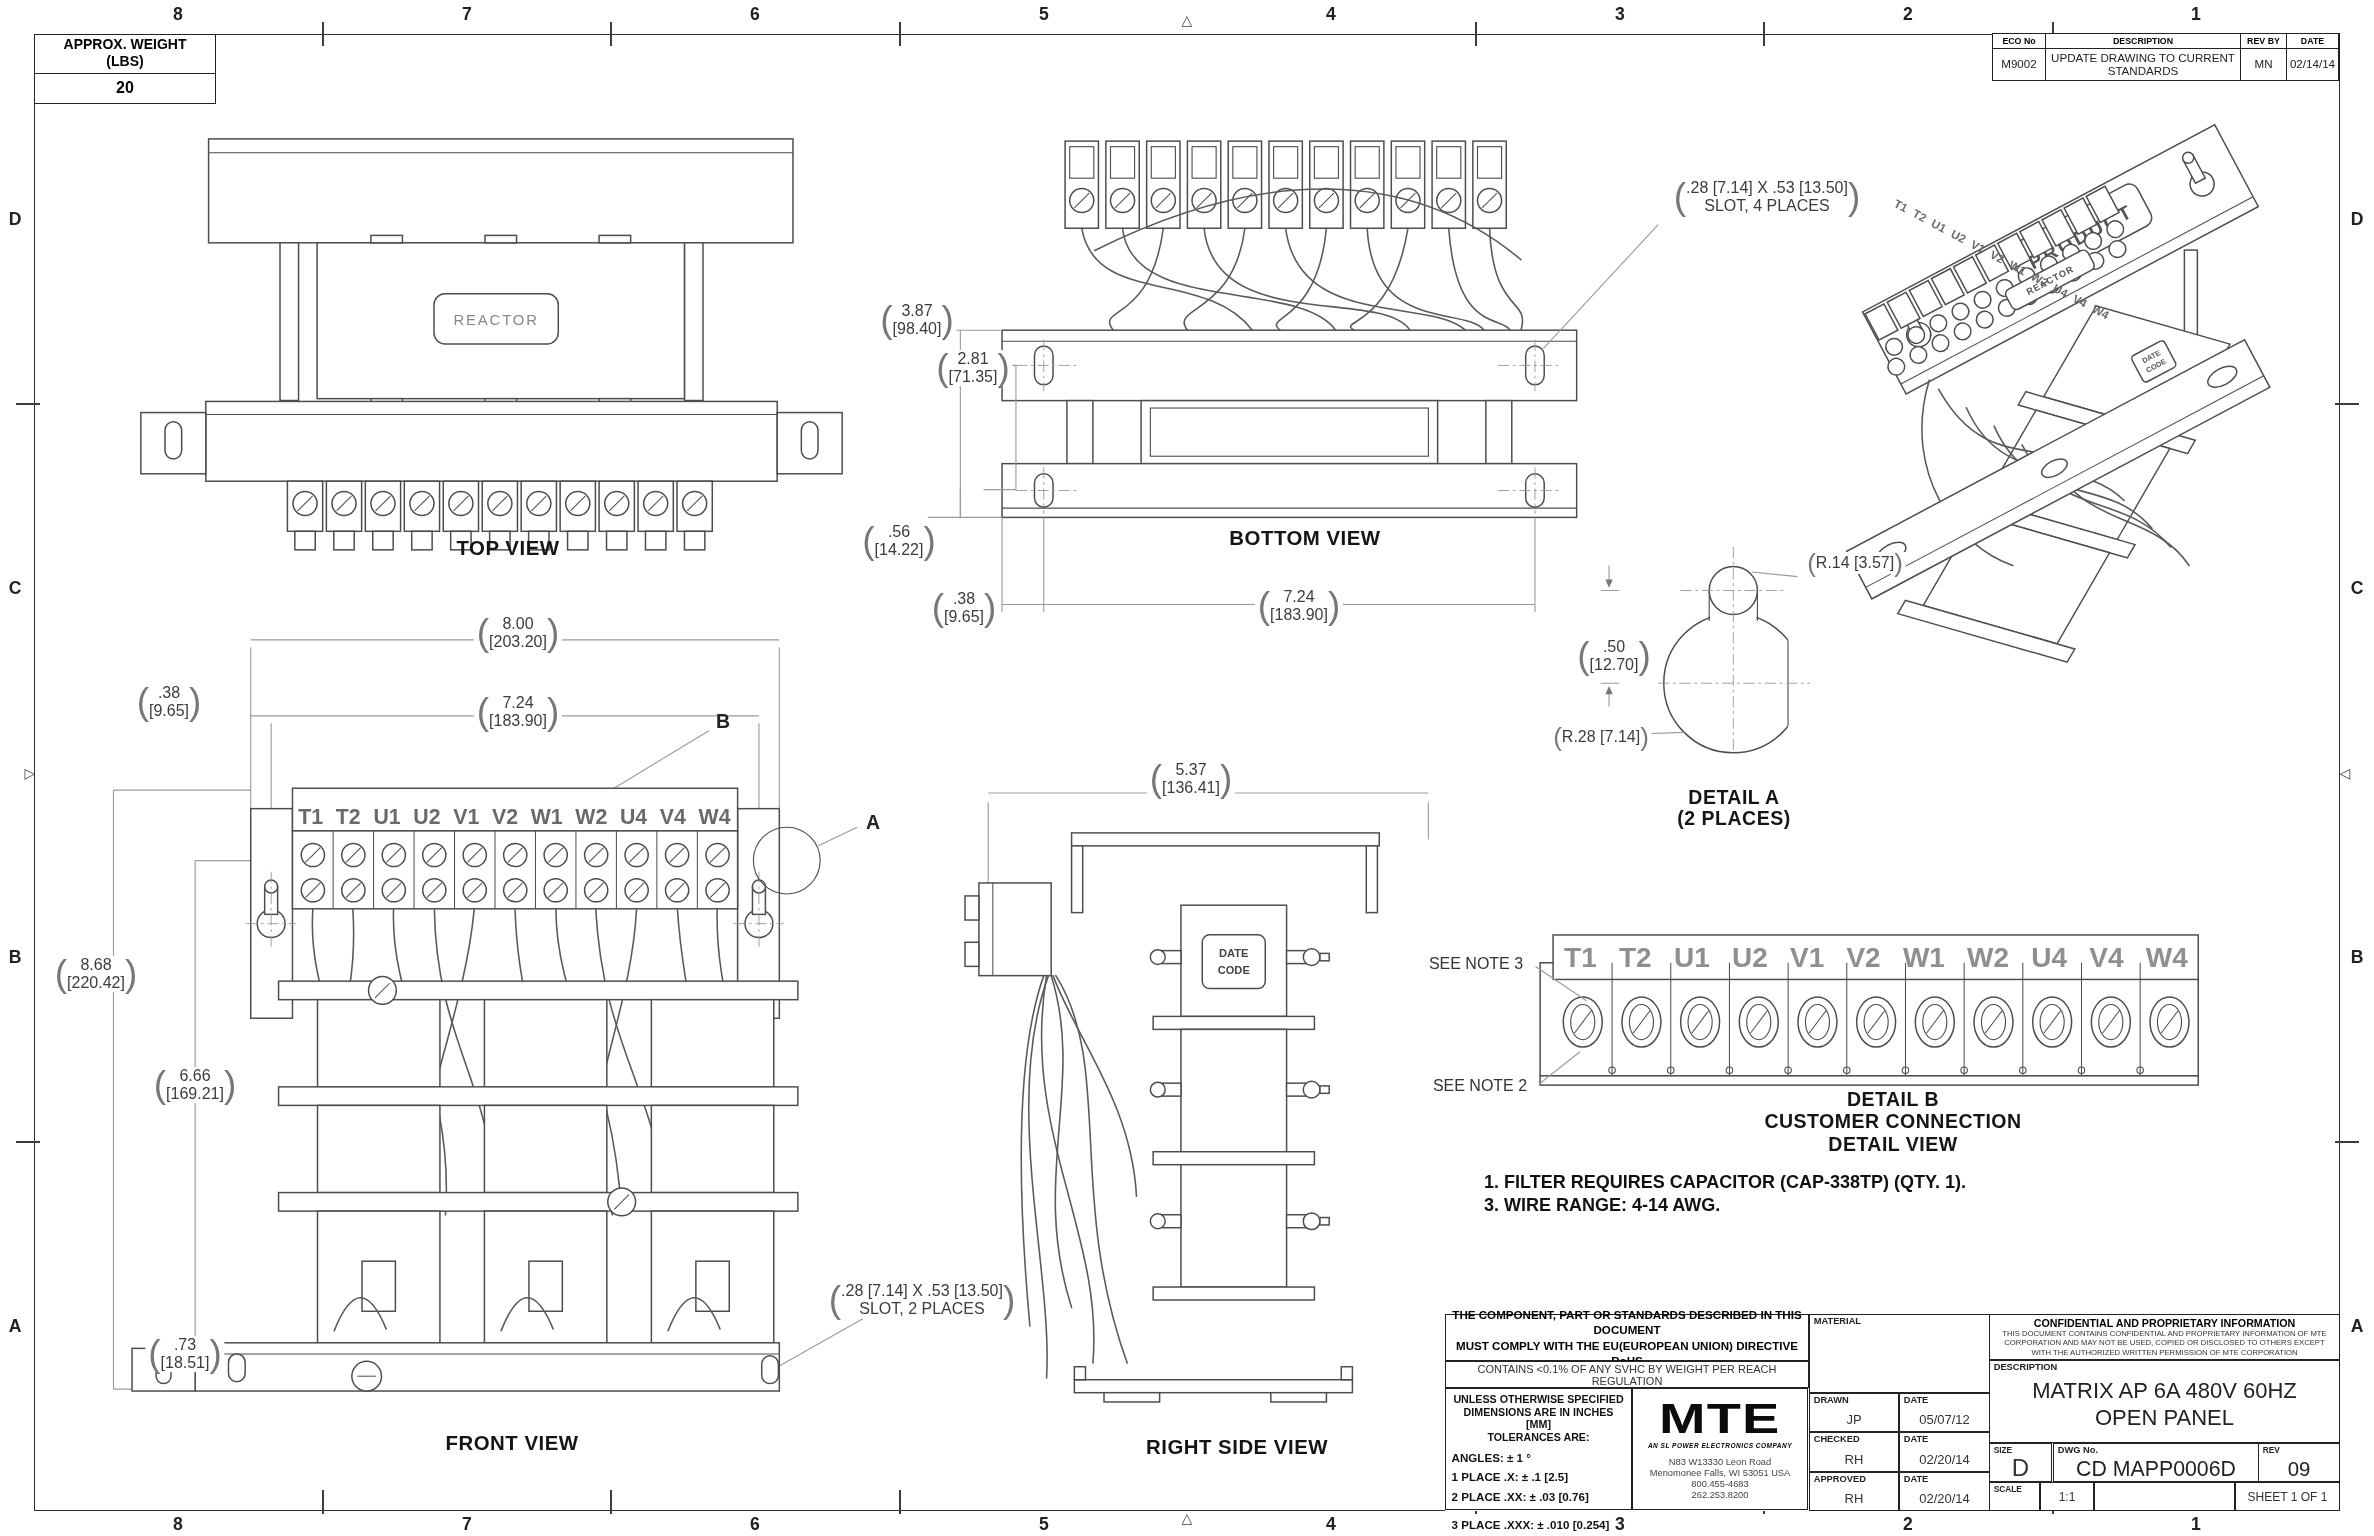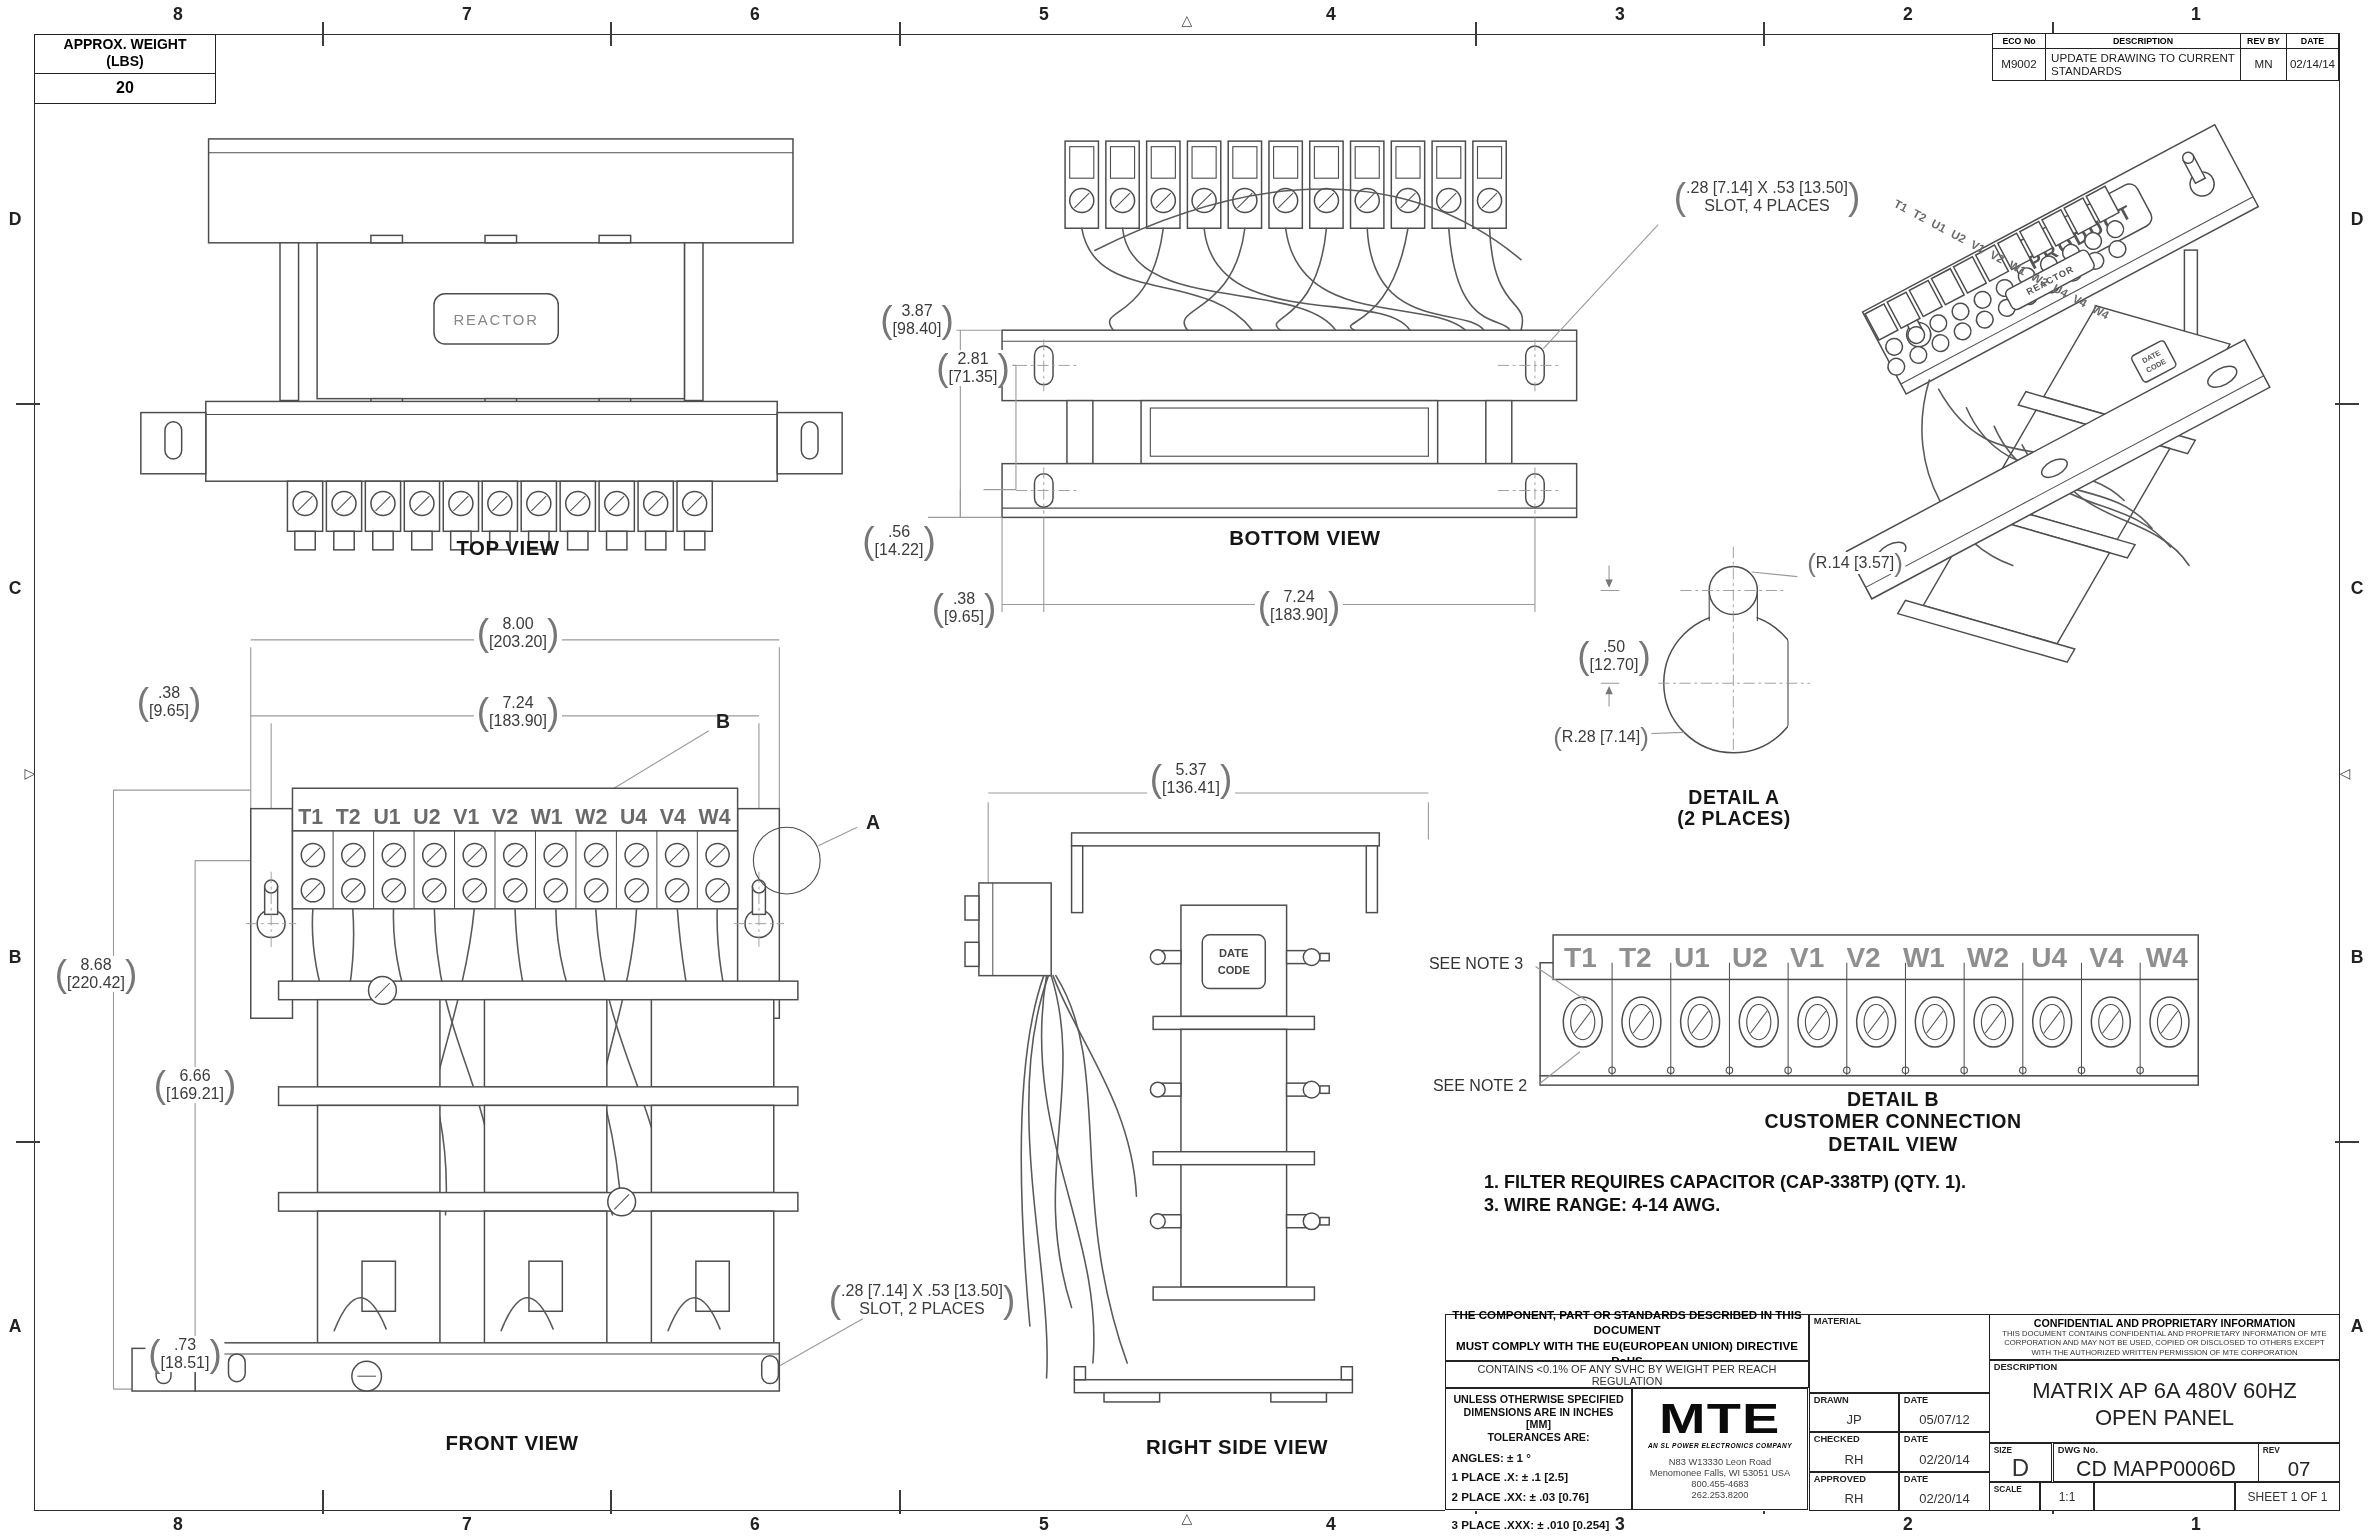--- a/index.html
+++ b/index.html
@@ -31,21 +31,21 @@
   .callout{position:absolute;transform:translate(-50%,-50%);font-weight:bold;font-size:19.5px;color:#222;z-index:6}
   .notelbl{position:absolute;transform:translate(-50%,-50%);font-size:16px;color:#333;white-space:nowrap;z-index:6;background:#fff}
   .termrow{position:absolute;display:flex;justify-content:space-around;align-items:center;z-index:4}
   .termrow span{font-weight:bold;color:#6a6a6a}
   .termrow.db span{color:#8f8f8f}
   
   .wbox{position:absolute;left:34px;top:34px;width:182px;height:70px;border:1.9px solid #222;box-sizing:border-box;text-align:center;z-index:7;background:#fff}
   .wbox .r1{height:37px;border-bottom:1.4px solid #222;font-weight:bold;font-size:14px;line-height:1.25;padding-top:0.9px}
   .wbox .r2{font-size:16px;font-weight:bold;padding-top:5.6px}
   .eco{position:absolute;left:1992px;top:33px;width:348px;height:48px;border:1.4px solid #222;box-sizing:border-box;display:grid;grid-template-columns:53px 195px 46px 52px;grid-template-rows:15px 32px;z-index:7;background:#fff}
-  .eco div{border-right:0.9px solid #222;border-bottom:0.9px solid #222;display:flex;align-items:center;justify-content:center;text-align:left}
+  .eco div{border-right:0.9px solid #222;border-bottom:0.9px solid #222;display:flex;align-items:center;justify-content:center;text-align:center}
   .eco .hd{font-size:8.8px;font-weight:bold}
   .eco .vl{font-size:11.6px;color:#222;line-height:1.1}
   
   .notes{position:absolute;left:1484px;top:1171px;width:742px;z-index:6}
   .notes .nt{font-size:19.5px;font-weight:bold;text-decoration:underline;margin-bottom:15px;color:#111}
   .notes .ni{font-size:18px;font-weight:bold;color:#111;line-height:1.28}
   
   .tb{position:absolute;left:1445px;top:1314px;width:895px;height:197px;z-index:7;background:#fff}
   .tb .cell{position:absolute;border:0.9px solid #222;box-sizing:border-box;background:#fff}
   .tb .lbl{position:absolute;top:0.9px;left:3.7px;font-size:9.3px;font-weight:bold;color:#222}
@@ -851,21 +851,21 @@
     <div class="cell" style="left:544px;top:129px;width:63px;height:39px">
       <span class="lbl" style="font-size:8.3px">SIZE</span>
       <div class="ctr" style="height:100%;font-size:24px;color:#333;padding-top:5.6px">D</div>
     </div>
     <div class="cell" style="left:608px;top:129px;width:206px;height:39px">
       <span class="lbl">DWG No.</span>
       <div class="ctr" style="height:100%;font-size:21.3px;color:#222;padding-top:7.4px">CD MAPP0006D</div>
     </div>
     <div class="cell" style="left:813px;top:129px;width:82px;height:39px">
       <span class="lbl" style="font-size:8.3px">REV</span>
-      <div class="ctr" style="height:100%;font-size:20.4px;color:#222;padding-top:7.4px">07</div>
+      <div class="ctr" style="height:100%;font-size:20.4px;color:#222;padding-top:7.4px">09</div>
     </div>
     <div class="cell" style="left:544px;top:168px;width:51px;height:29px">
       <span class="lbl" style="font-size:8.3px">SCALE</span>
     </div>
     <div class="cell ctr" style="left:595px;top:168px;width:54px;height:29px;font-size:12px;color:#333">
       <span>1:1</span>
     </div>
     <div class="cell" style="left:649px;top:168px;width:141px;height:29px"></div>
     <div class="cell ctr" style="left:790px;top:168px;width:105px;height:29px;font-size:12px;color:#333">
       <span>SHEET 1  OF 1</span>

